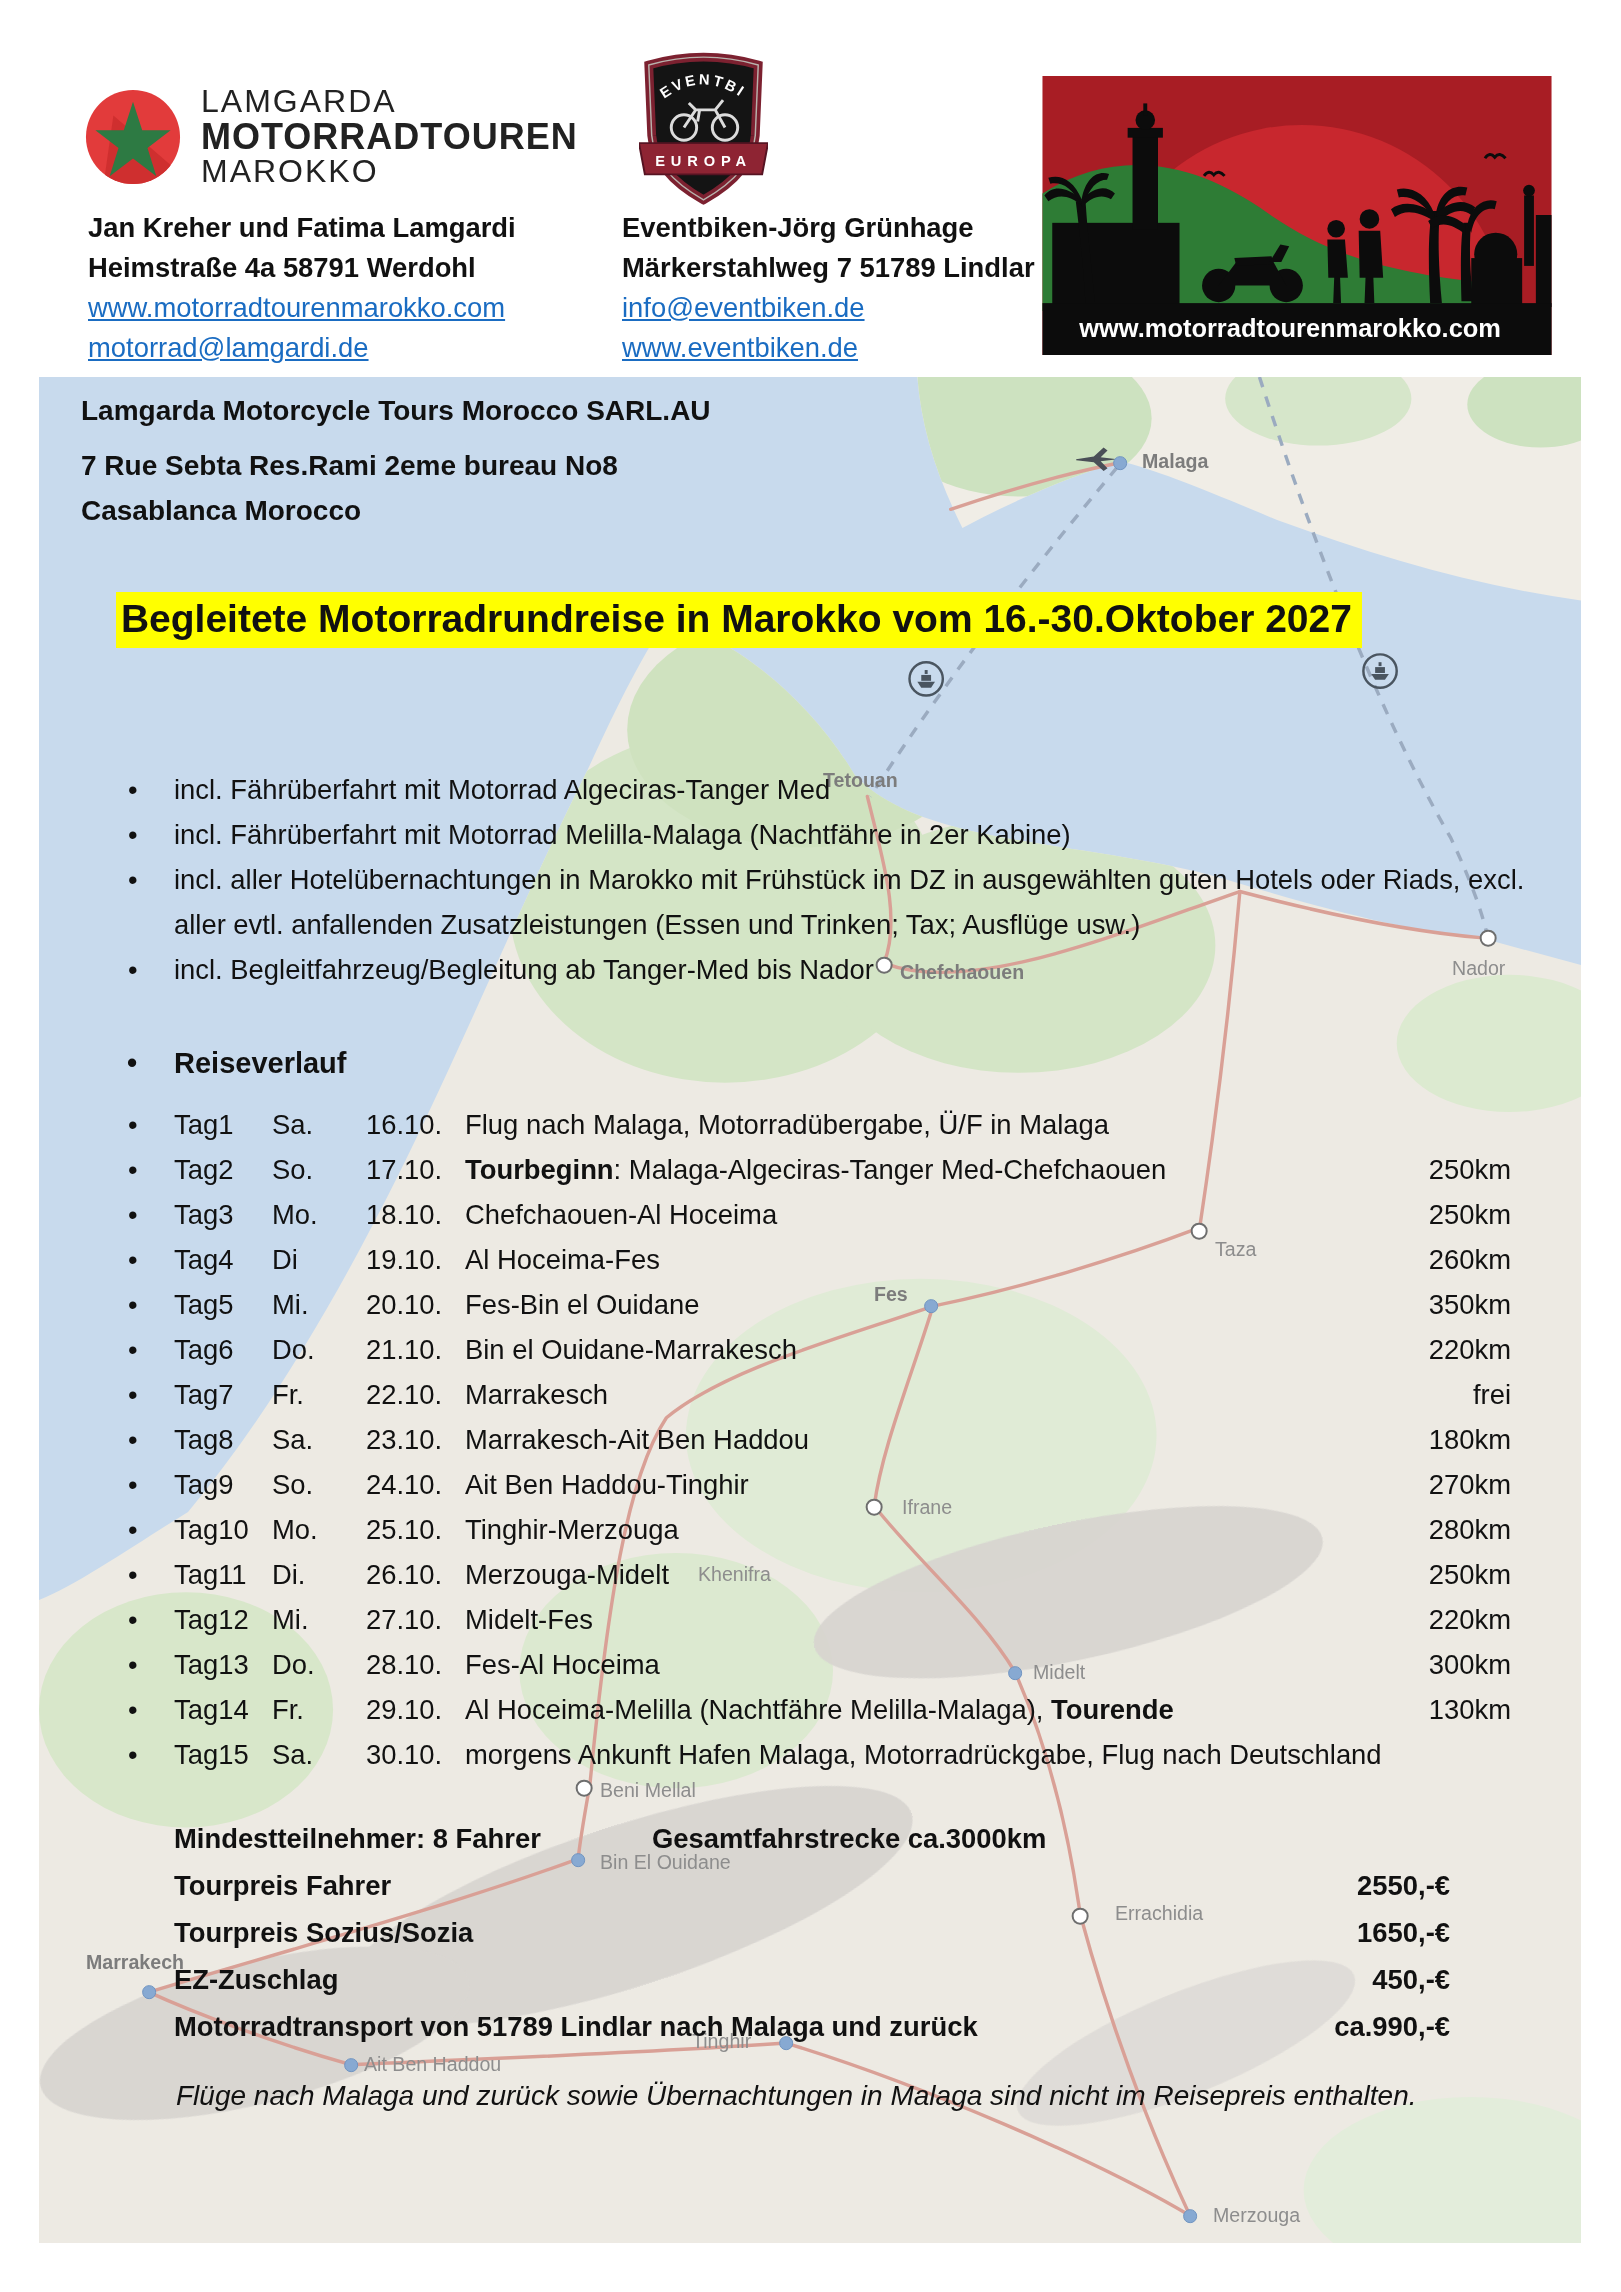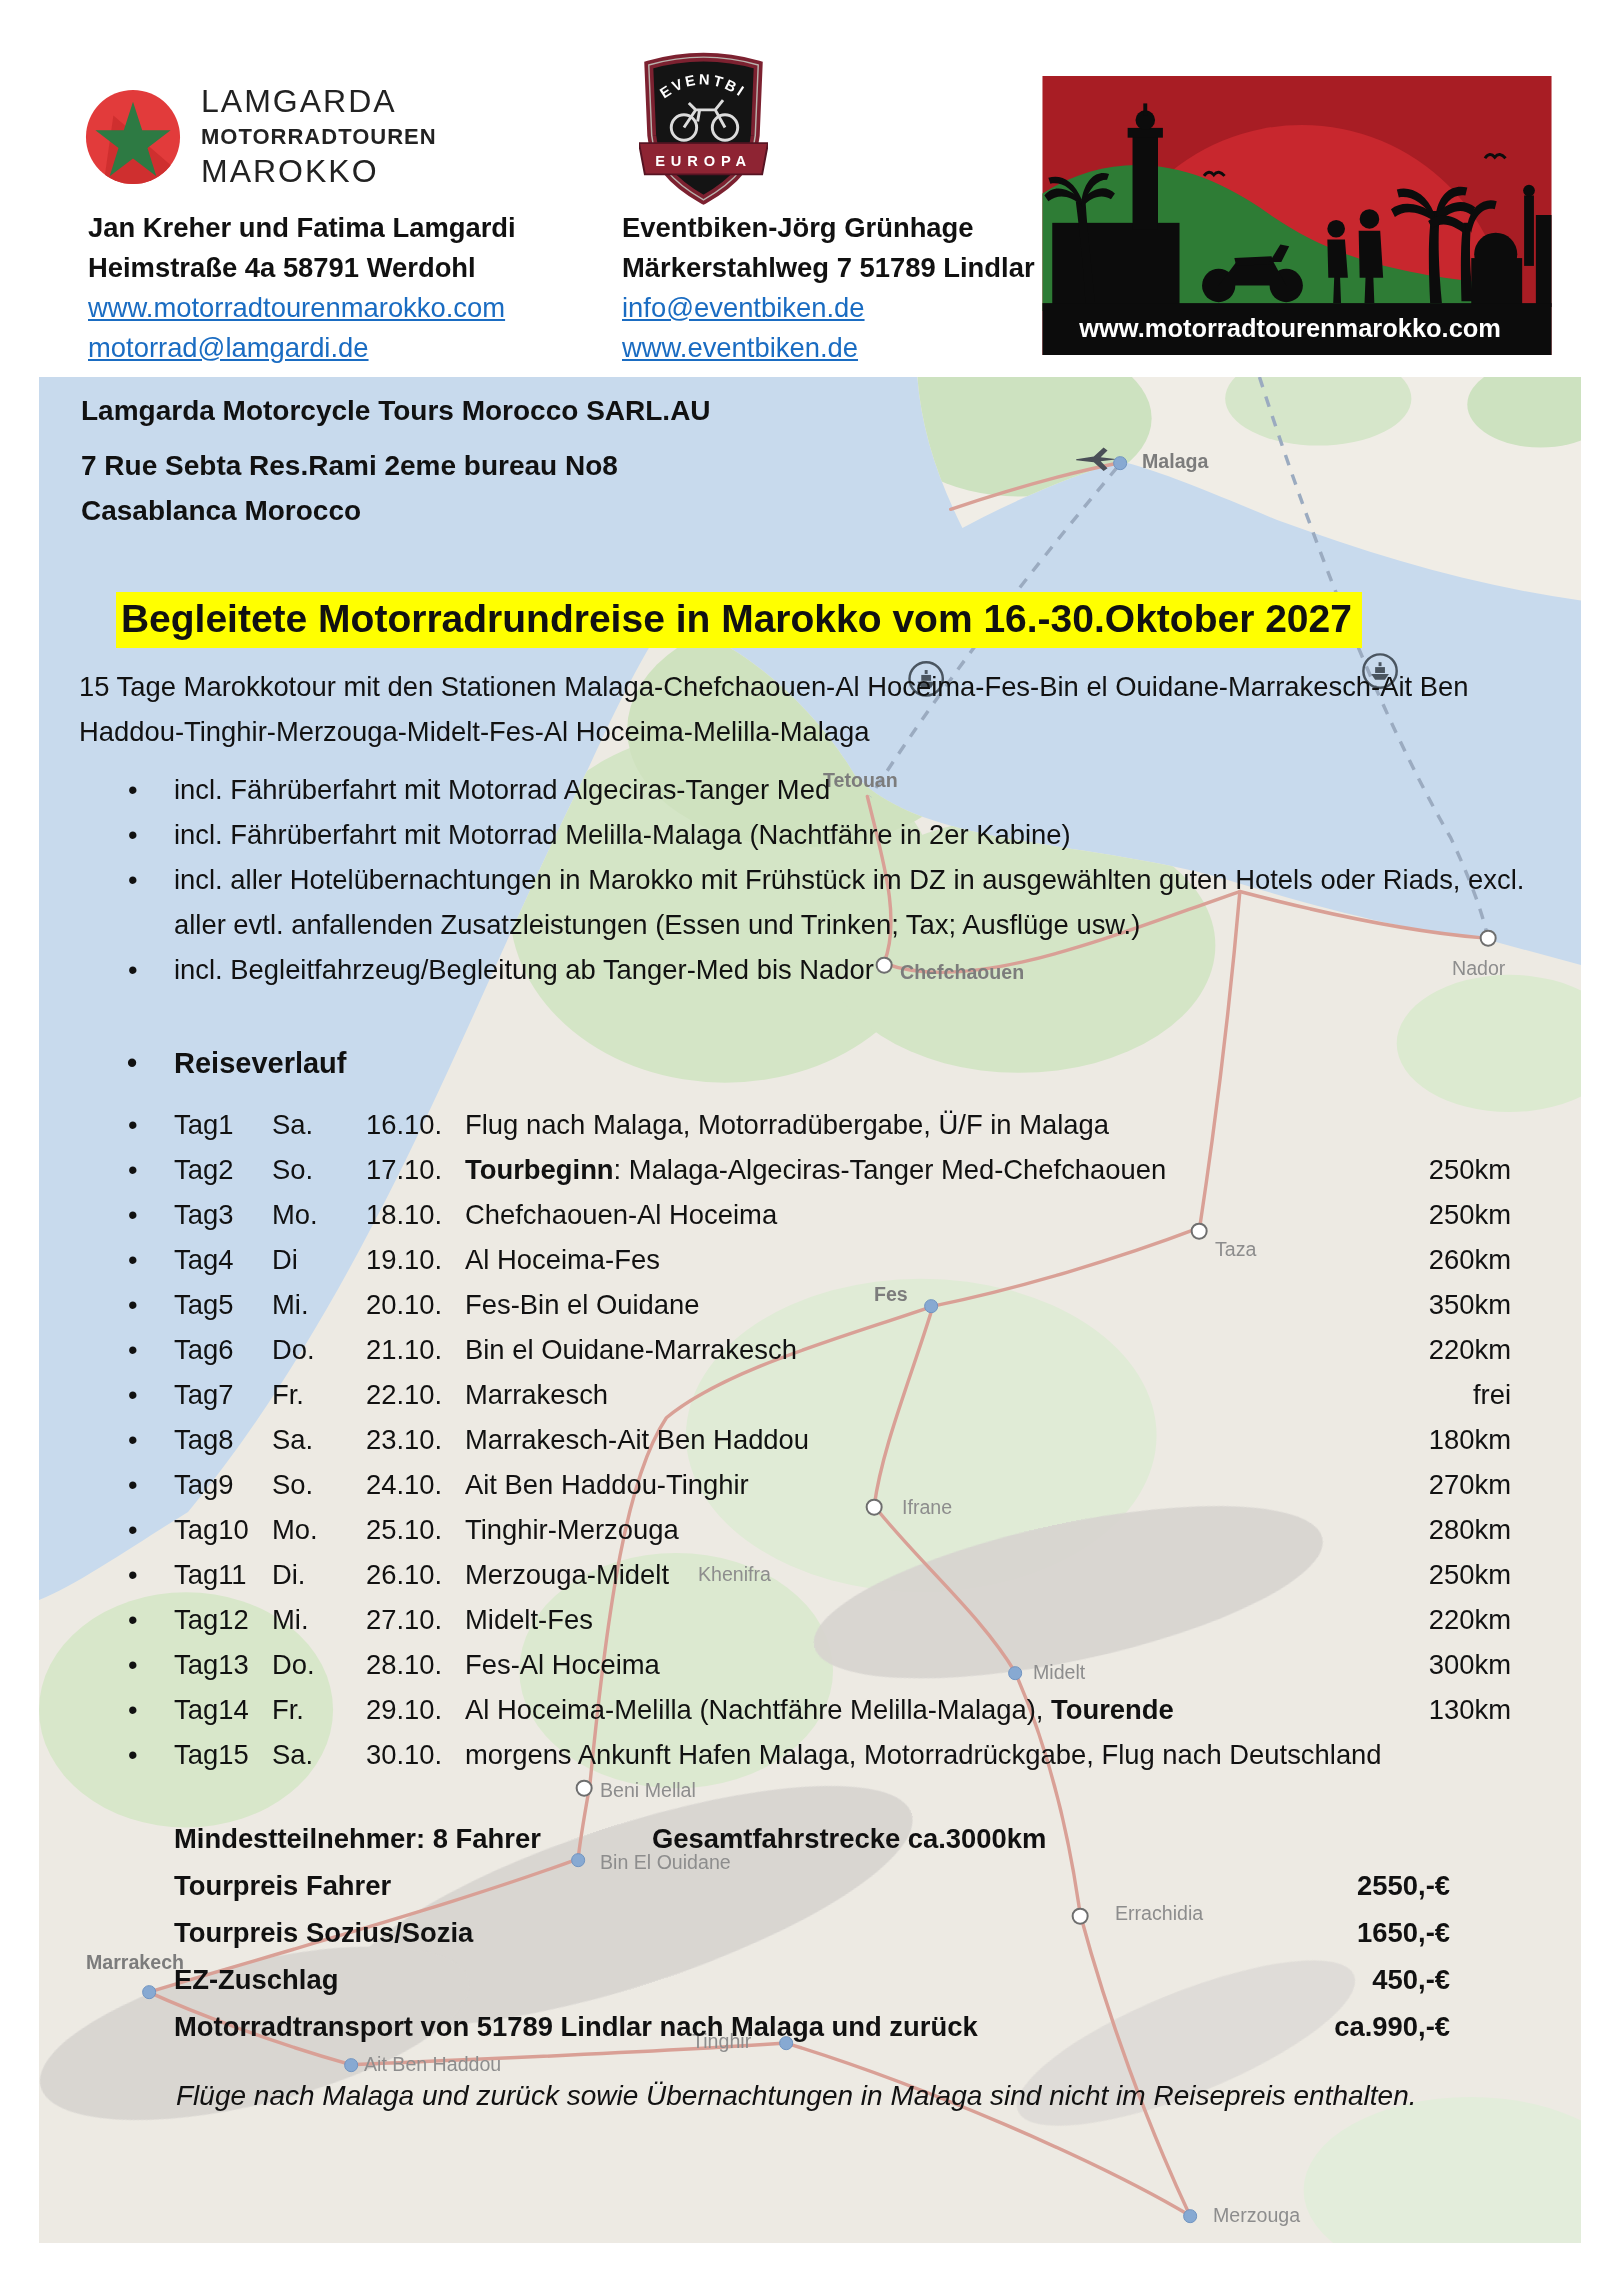--- a/index.html
+++ b/index.html
@@ -3,21 +3,21 @@
 <meta charset="utf-8">
 <style>
   html,body{margin:0;padding:0;background:#ffffff;}
   body{font-family:"Liberation Sans",sans-serif;}
   .page{position:relative;width:1621px;height:2245px;background:#ffffff;overflow:hidden;color:#111;}
 
   
   .logo-mark{position:absolute;left:84px;top:86px;}
   .logo-text{position:absolute;left:201px;top:84px;line-height:35px;color:#222;}
   .logo-text .lt1,.logo-text .lt3{font-size:32px;letter-spacing:2px;}
-  .logo-text .lt2{font-size:22px;font-weight:700;letter-spacing:1px;}
+  .logo-text .lt2{font-size:36px;font-weight:700;letter-spacing:1px;}
   .badge{position:absolute;left:639px;top:45px;}
   .banner{position:absolute;left:1042px;top:76px;}
   .contact{position:absolute;top:208px;font-size:27.4px;line-height:40px;font-weight:700;white-space:nowrap;}
   .contact.cl{left:88px;}
   .contact.cr{left:622px;}
   .contact a{display:block;color:#1a6cc2;text-decoration:underline;font-weight:400;cursor:pointer;}
 
   
   .map-block{position:absolute;left:39px;top:377px;width:1542px;height:1866px;overflow:hidden;}
   .map-bg{position:absolute;left:0;top:0;}
@@ -256,21 +256,20 @@
         <div class="marker dot" style="left: 312px; top: 1688px;"></div>
         <div class="marker dot" style="left: 1151px; top: 1839px;"></div>
       </div>
 
     <div class="company-line" style="top:17.6px">Lamgarda Motorcycle Tours Morocco SARL.AU</div>
     <div class="company-line" style="top:73px">7 Rue Sebta Res.Rami 2eme bureau No8</div>
     <div class="company-line" style="top:118px">Casablanca Morocco</div>
 
     <div class="doc-title"><span class="hl">Begleitete Motorradrundreise in Marokko vom 16.-30.Oktober 2027</span></div>
 
-    <div class="intro">15 Tage Marokkotour mit den Stationen Malaga-Chefchaouen-Al Hoceima-Fes-Bin el Ouidane-Marrakesch-Ait Ben Haddou-Tinghir-Merzouga-Midelt-Fes-Al Hoceima-Melilla-Malaga</div>
 
     <ul class="includes" id="includesList">
         <li>incl. Fährüberfahrt mit Motorrad Algeciras-Tanger Med</li>
         <li>incl. Fährüberfahrt mit Motorrad Melilla-Malaga (Nachtfähre in 2er Kabine)</li>
         <li>incl. aller Hotelübernachtungen in Marokko mit Frühstück im DZ in ausgewählten guten Hotels oder Riads, excl. aller evtl. anfallenden Zusatzleistungen (Essen und Trinken; Tax; Ausflüge usw.)</li>
         <li>incl. Begleitfahrzeug/Begleitung ab Tanger-Med bis Nador</li>
       </ul>
 
     <div class="itin-head">
       <span class="bl">•</span>

